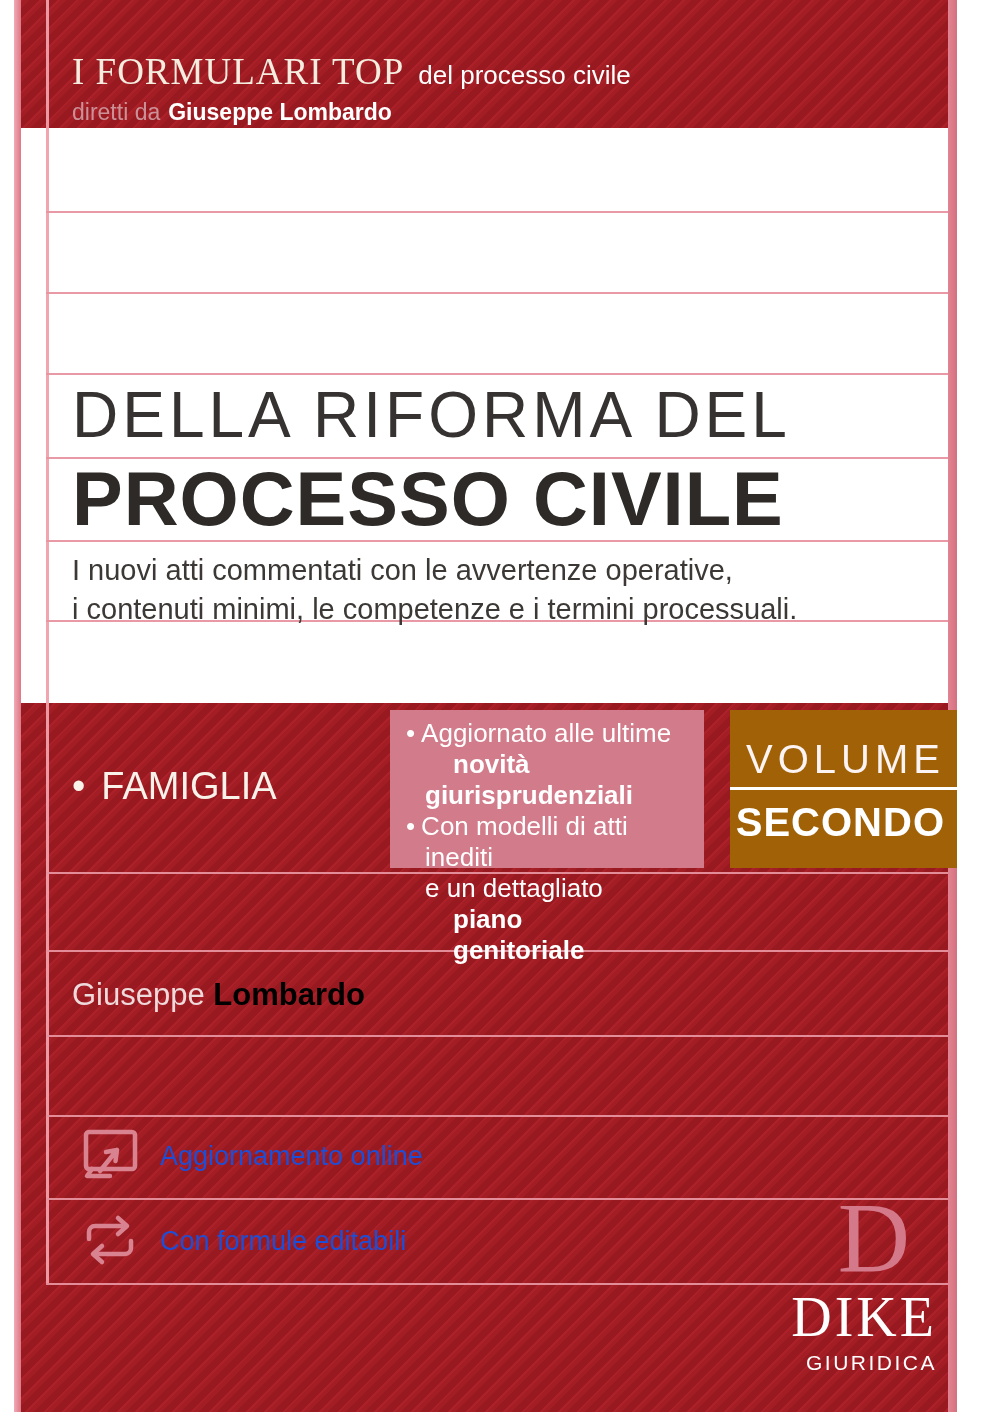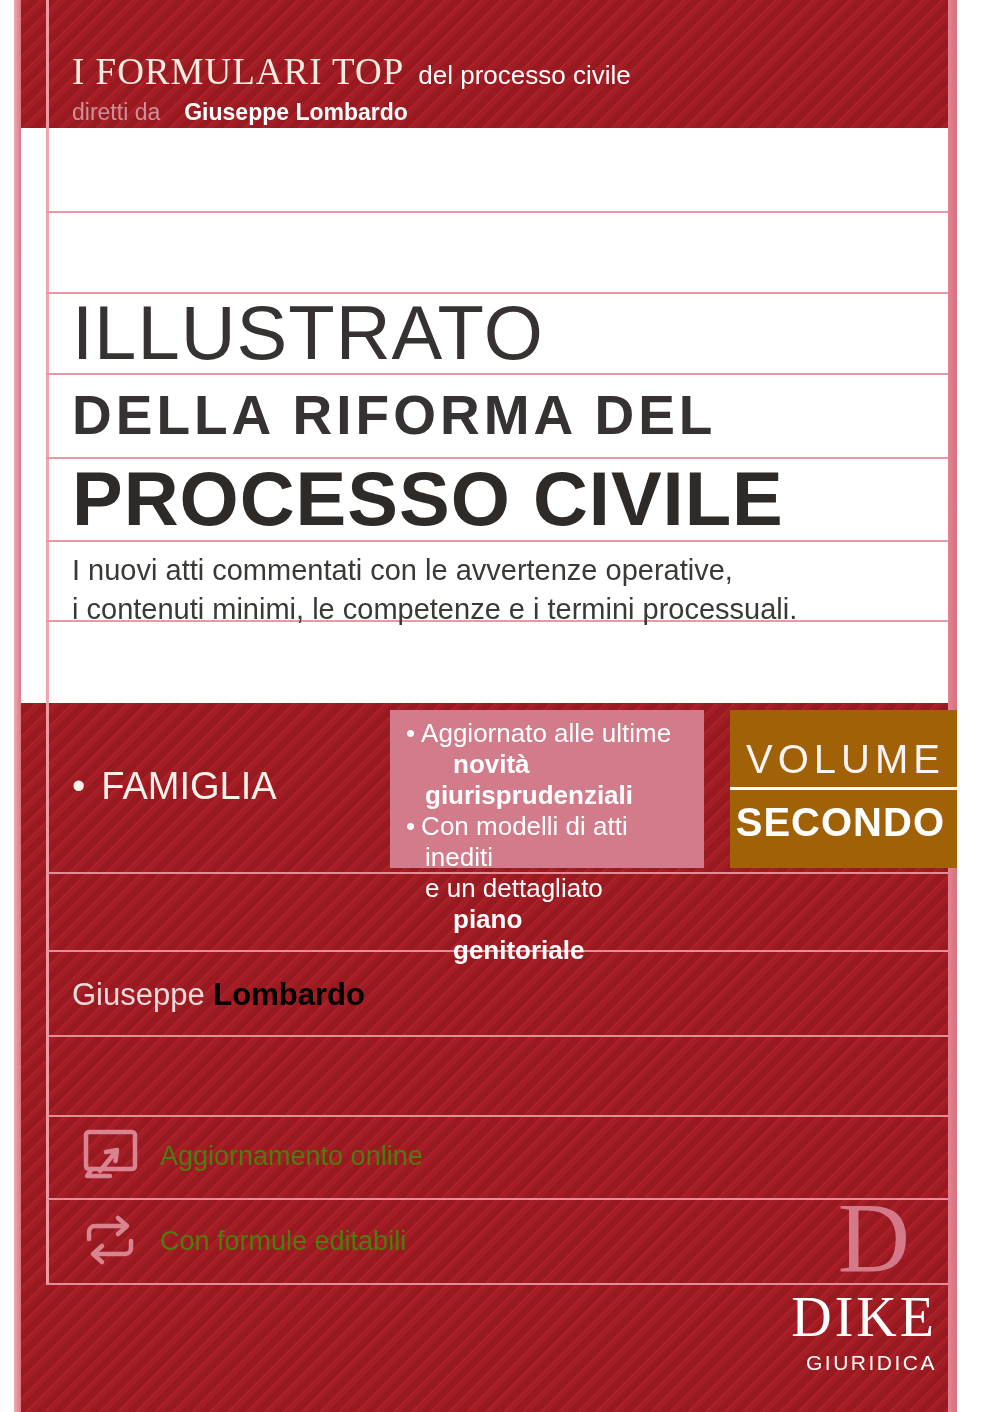--- a/index.html
+++ b/index.html
@@ -21,27 +21,27 @@
   
   .title-block{position:absolute;left:21px;top:128px;width:927px;height:575px;background:#ffffff;z-index:1;}
   
   .vline{position:absolute;left:46px;top:0;width:3px;height:1283px;background:rgba(240,160,172,0.95);z-index:2;}
   .hline{position:absolute;left:46px;width:902px;height:2px;background:rgba(231,148,160,0.95);z-index:2;}
   
   .series{position:absolute;left:72px;top:50px;z-index:3;}
   .series-title{font-family:"Liberation Serif",serif;font-size:37px;color:#f3ecdf;letter-spacing:1px;}
   .series-sub{font-size:26px;color:#ffffff;margin-left:14px;text-align:right;}
   .series-line2{margin-top:6px;font-size:23px;}
-  .dir-prefix{color:#cb9196;margin-right:24px;}
+  .dir-prefix{color:#cb9196;margin-right:8px;}
   .dir-name{color:#ffffff;font-weight:bold;}
   
   .t-row{position:absolute;left:72px;color:#2d2a28;white-space:nowrap;z-index:3;}
   .t1{top:211px;height:81px;line-height:81px;font-size:76px;font-weight:bold;letter-spacing:6px;}
   .t2{top:292px;height:81px;line-height:81px;font-size:76px;font-weight:100;letter-spacing:1px;color:#353231;}
-  .t3{top:373px;height:104px;line-height:84px;font-size:55px;font-weight:700;letter-spacing:4px;color:#353231;}
+  .t3{top:373px;height:104px;line-height:84px;font-size:64px;font-weight:400;letter-spacing:4px;color:#353231;}
   .t4{top:457px;height:83px;line-height:83px;font-size:76px;font-weight:bold;letter-spacing:1px;}
   .subtitle{position:absolute;left:72px;top:551px;font-size:29px;line-height:39px;color:#3b3835;z-index:3;}
   
   .famiglia{position:absolute;left:72px;top:703px;height:167px;display:flex;align-items:center;
     font-size:38px;color:#f8f2ea;z-index:3;}
   .famiglia .cat-bullet{margin-right:16px;}
   .feat-box{position:absolute;left:390px;top:710px;width:314px;height:158px;background:#d27b8a;
     color:#ffffff;font-size:26px;line-height:31px;padding:8px 14px 0 16px;box-sizing:border-box;z-index:3;}
   .feat{padding-left:19px;text-indent:-19px;}
   .feat-bullet{margin-right:6px;}
@@ -53,21 +53,21 @@
   .vol-divider{height:3px;background:#ffffff;}
   .vol-bottom{text-align:right;padding:10px 12px 0 0;font-size:40px;font-weight:bold;letter-spacing:1px;}
   
   .author{position:absolute;left:72px;top:977px;font-size:31px;z-index:3;}
   .author-first{color:#eed9db;}
   .author-last{color:#000000;font-weight:bold;}
   
   .svc-icon{position:absolute;left:80px;width:60px;height:56px;z-index:3;}
   .svc-icon svg{width:100%;height:100%;stroke:#d98391;stroke-width:4.5;fill:none;
     stroke-linecap:round;stroke-linejoin:round;}
-  .svc-label{position:absolute;left:160px;font-size:27px;color:#4d7c0f;z-index:3;}
+  .svc-label{position:absolute;left:160px;font-size:27px;color:#1d4ed8;z-index:3;}
   .svc1-icon{top:1128px;} .svc1-label{top:1141px;}
   .svc2-icon{top:1212px;} .svc2-label{top:1226px;}
   
   .publisher{position:absolute;right:63px;top:1192px;text-align:right;z-index:3;}
   .monogram{font-family:"Liberation Serif",serif;font-size:100px;line-height:0.92;
     color:#d4798a;margin-right:27px;}
   .pub-name{font-family:"Liberation Serif",serif;font-size:56px;line-height:1;
     color:#ffffff;letter-spacing:3px;margin-top:5px;}
   .pub-tagline{font-size:21px;color:#ffffff;letter-spacing:2.5px;margin-top:6px;}
 </style>
@@ -96,21 +96,20 @@
 
   <div class="series">
     <div>
       <span class="series-title">I FORMULARI TOP</span><span class="series-sub">del processo civile</span>
     </div>
     <div class="series-line2">
       <span class="dir-prefix">diretti da</span><span class="dir-name">Giuseppe Lombardo</span>
     </div>
   </div>
 
-  <div class="t-row t2">ILLUSTRATO</div>
   <div class="t-row t3">DELLA RIFORMA DEL</div>
   <div class="t-row t4">PROCESSO CIVILE</div>
 
   <div class="subtitle">
     <div>I nuovi atti commentati con le avvertenze operative,</div>
     <div>i contenuti minimi, le competenze e i termini processuali.</div>
   </div>
 
   <div class="famiglia">
     <span class="cat-bullet">•</span>

